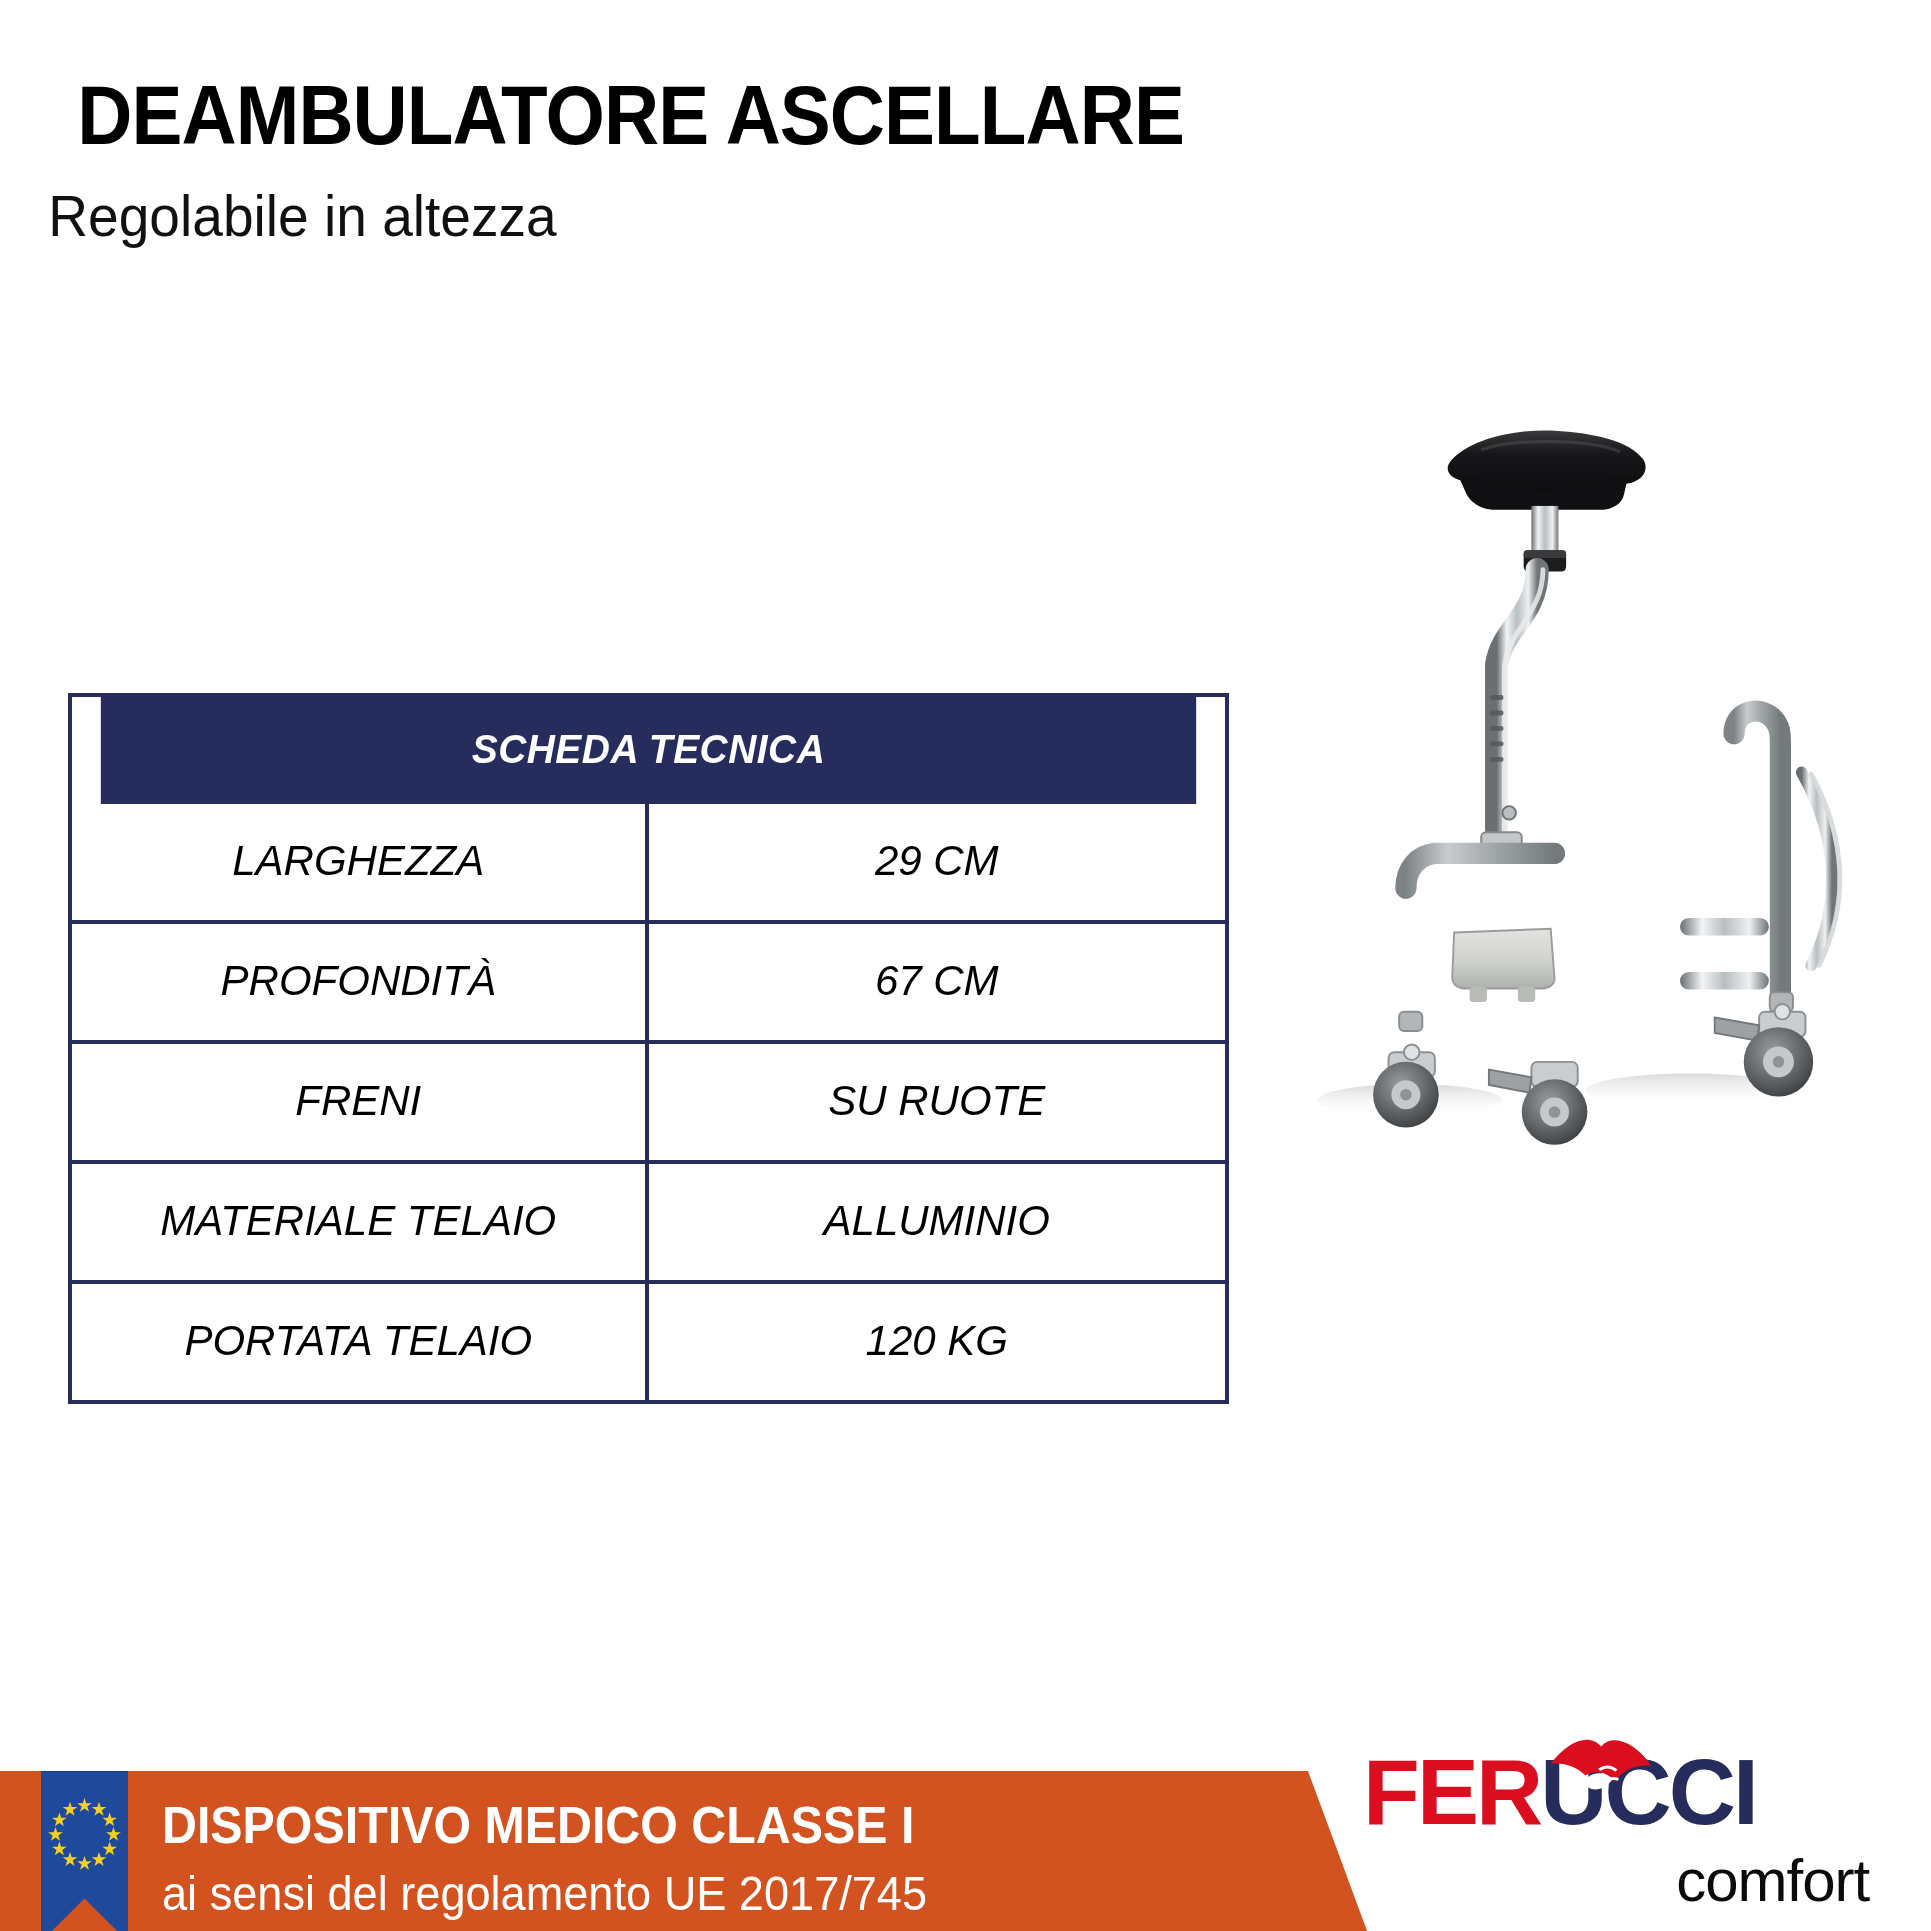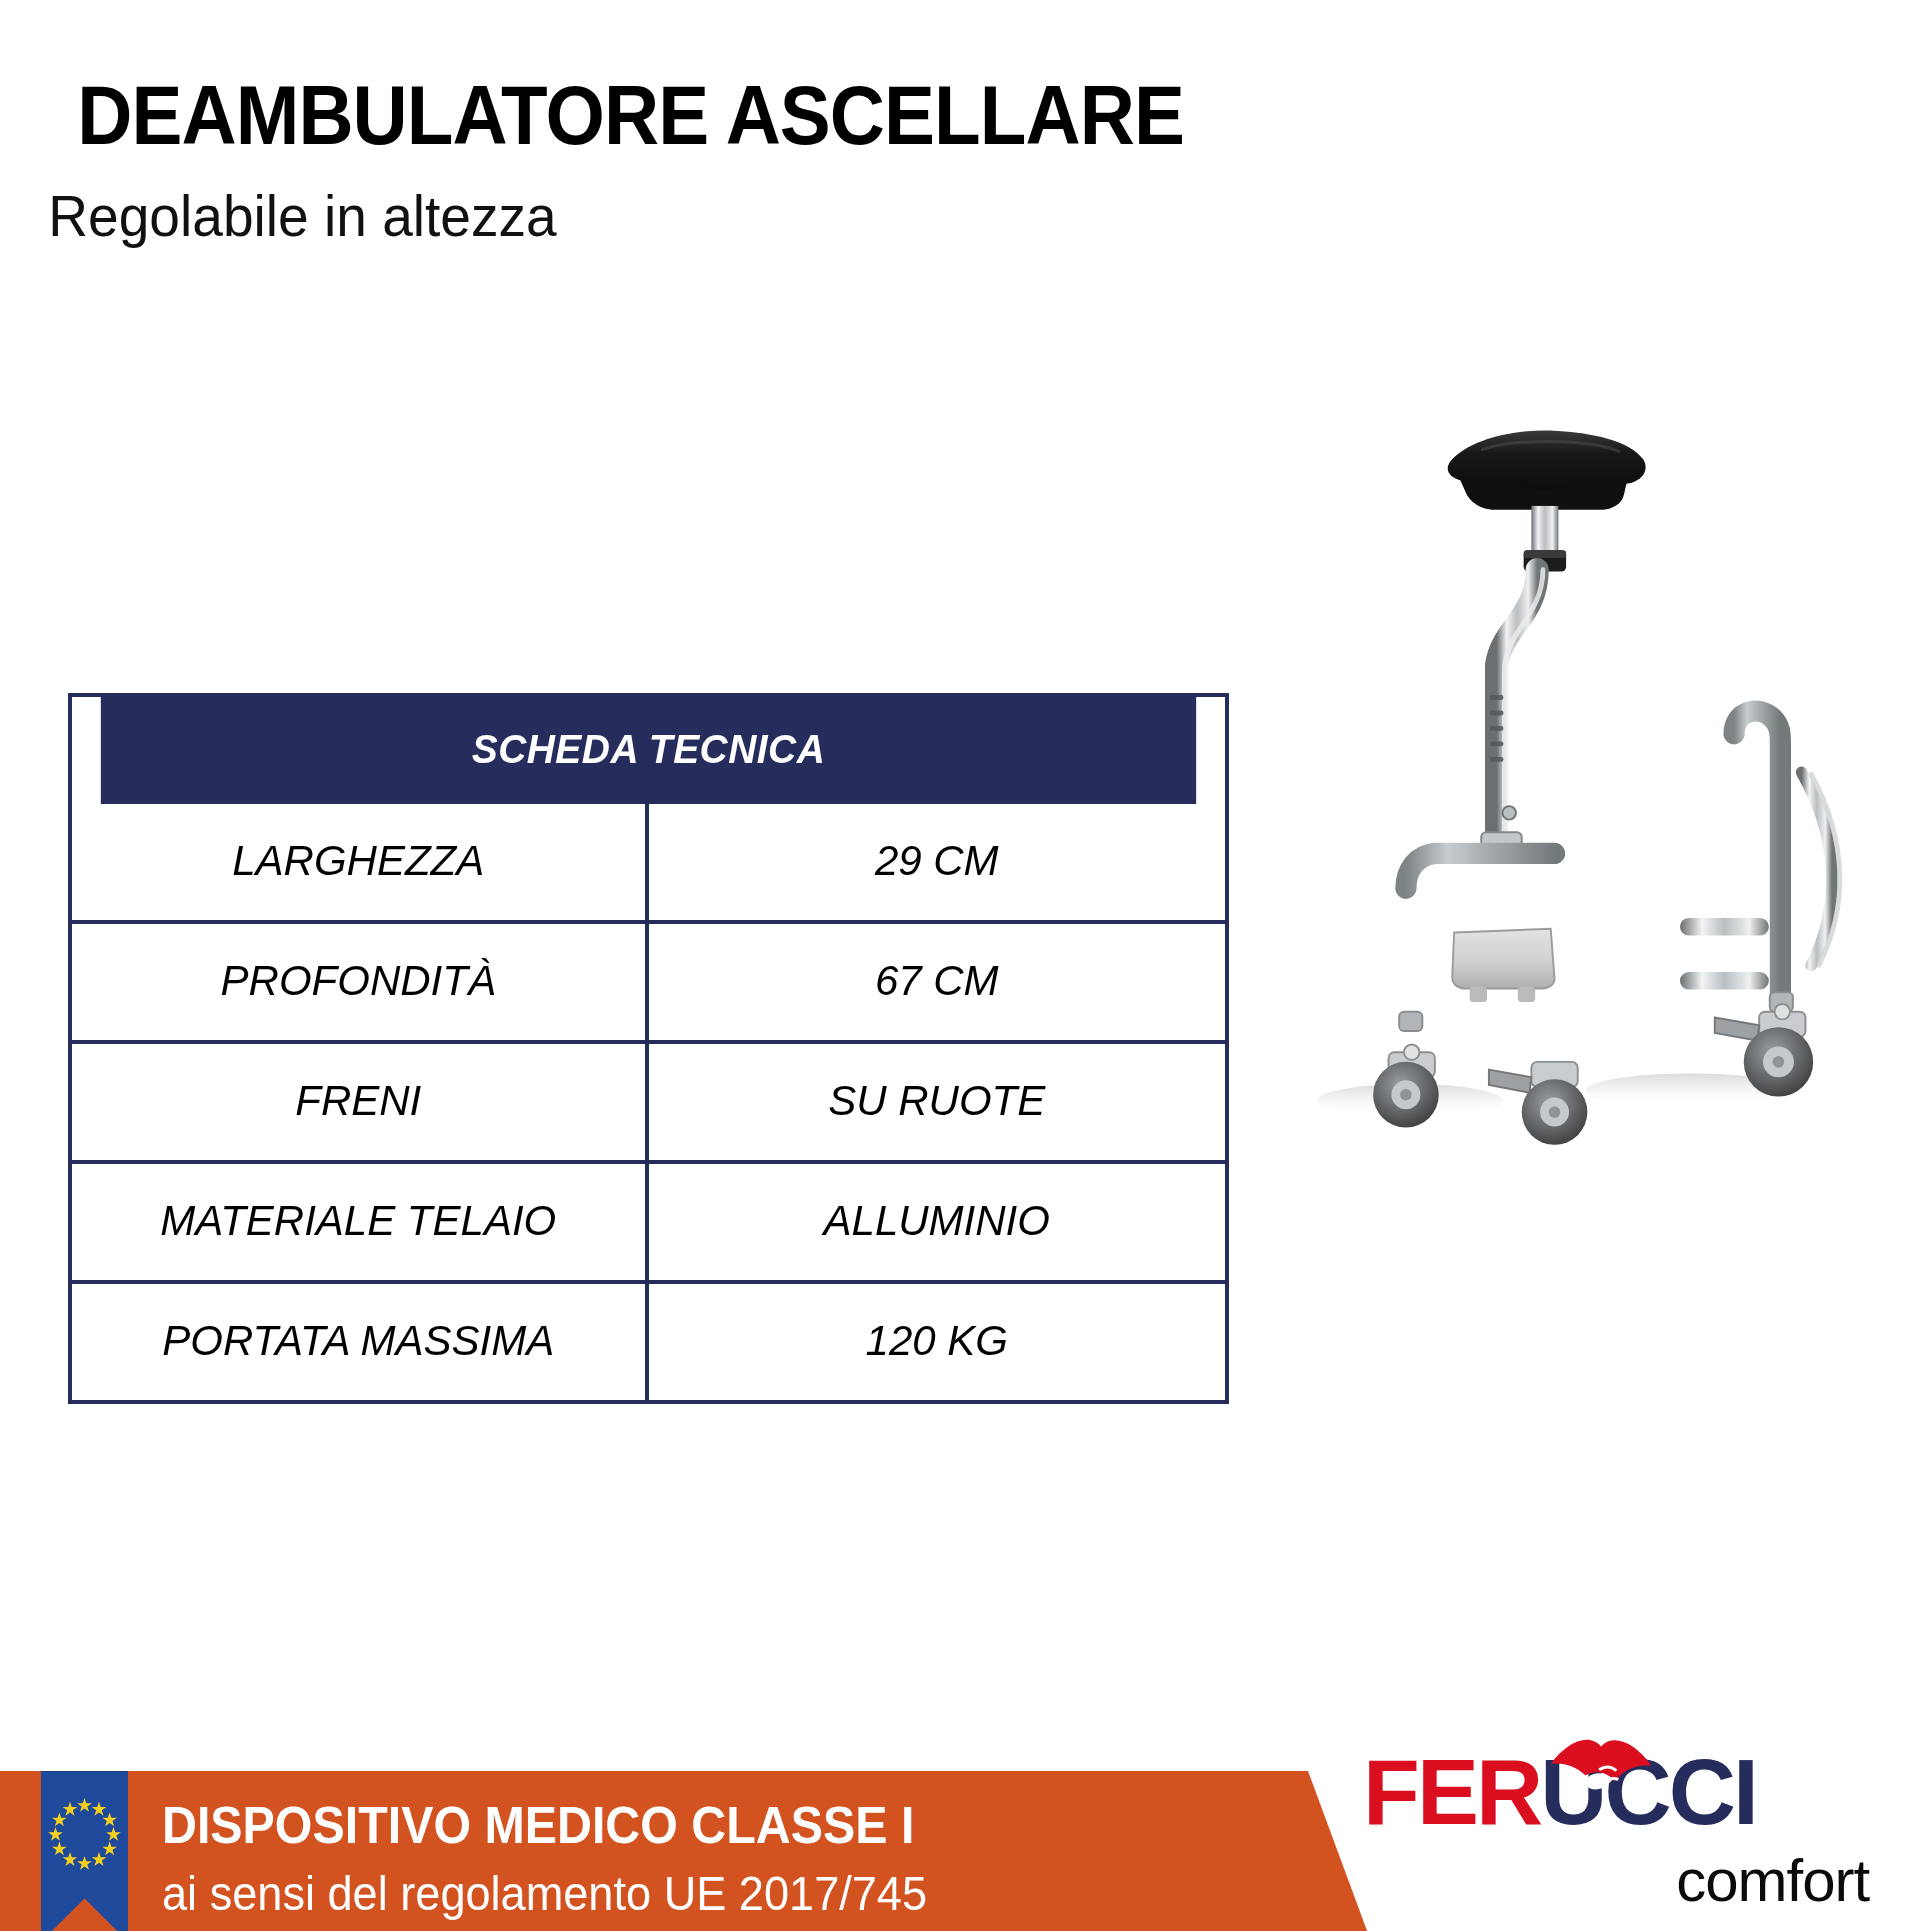--- a/index.html
+++ b/index.html
@@ -186,21 +186,21 @@
       <div class="spec-cell spec-label">FRENI</div>
       <div class="spec-cell spec-value">SU RUOTE</div>
     </div>
 
     <div class="spec-row">
       <div class="spec-cell spec-label">MATERIALE TELAIO</div>
       <div class="spec-cell spec-value">ALLUMINIO</div>
     </div>
 
     <div class="spec-row">
-      <div class="spec-cell spec-label">PORTATA MASSIMA</div>
+      <div class="spec-cell spec-label">PORTATA TELAIO</div>
       <div class="spec-cell spec-value">120 KG</div>
     </div>
 
   </div>
 </div>
 
 <div class="product-photo">
   <svg viewBox="0 0 660 790" xmlns="http://www.w3.org/2000/svg">
     <defs>
       <linearGradient id="tubeG" x1="0" y1="0" x2="1" y2="0">

